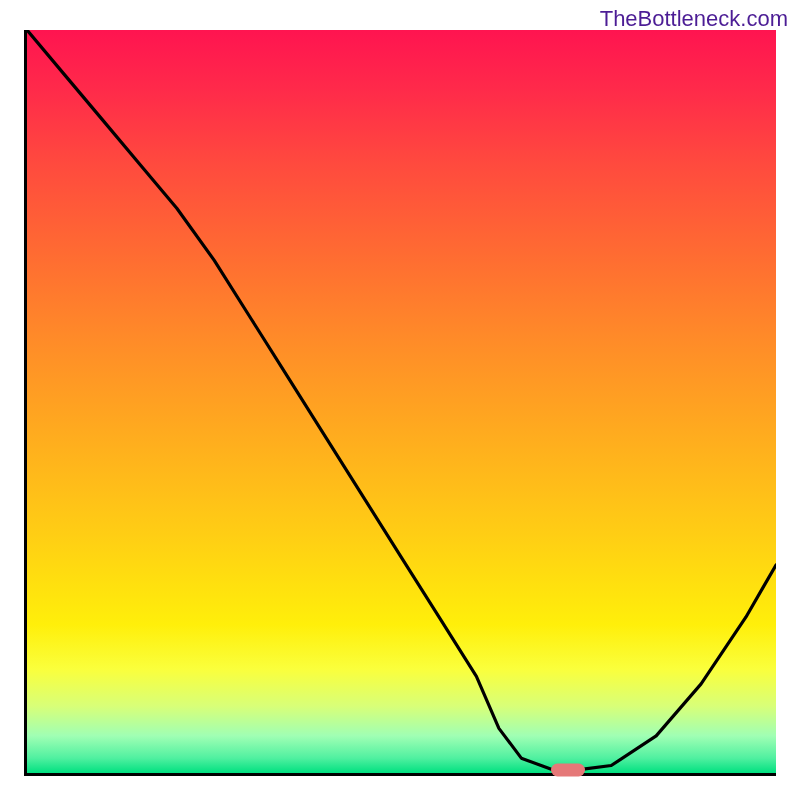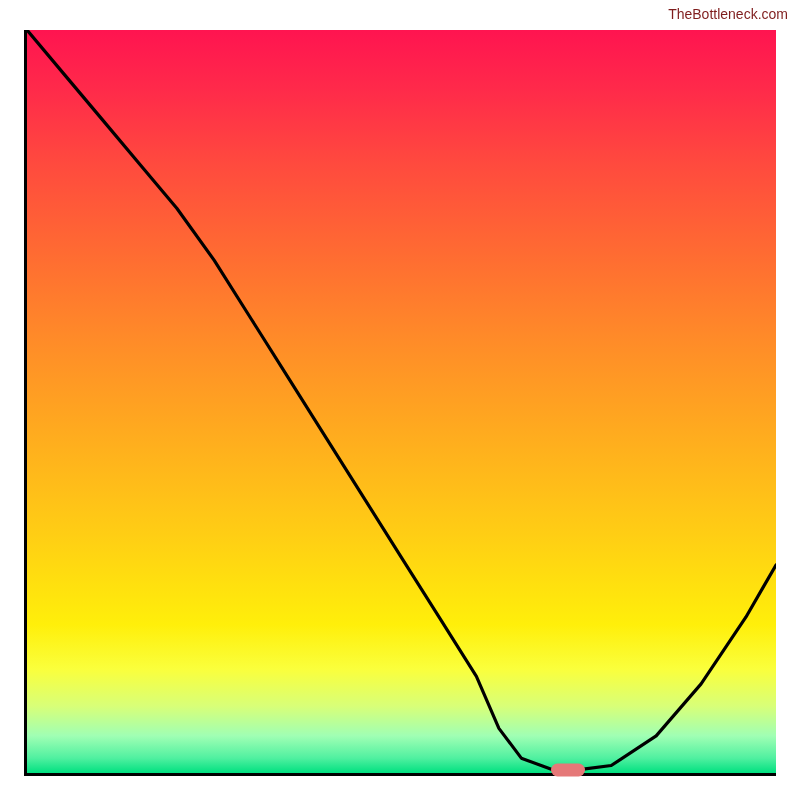--- a/index.html
+++ b/index.html
@@ -7,22 +7,22 @@
     width: 800px;
     height: 800px;
     background: #ffffff;
     position: relative;
     font-family: Arial, sans-serif;
   }
   .watermark {
     position: absolute;
     top: 6px;
     right: 12px;
-    font-size: 14px;
-    color: #7f1d1d;
+    font-size: 22px;
+    color: #4c1d95;
     font-weight: normal;
     z-index: 10;
   }
   .plot-area {
     position: absolute;
     left: 24px;
     top: 30px;
     width: 752px;
     height: 746px;
     border-left: 3px solid #000;

